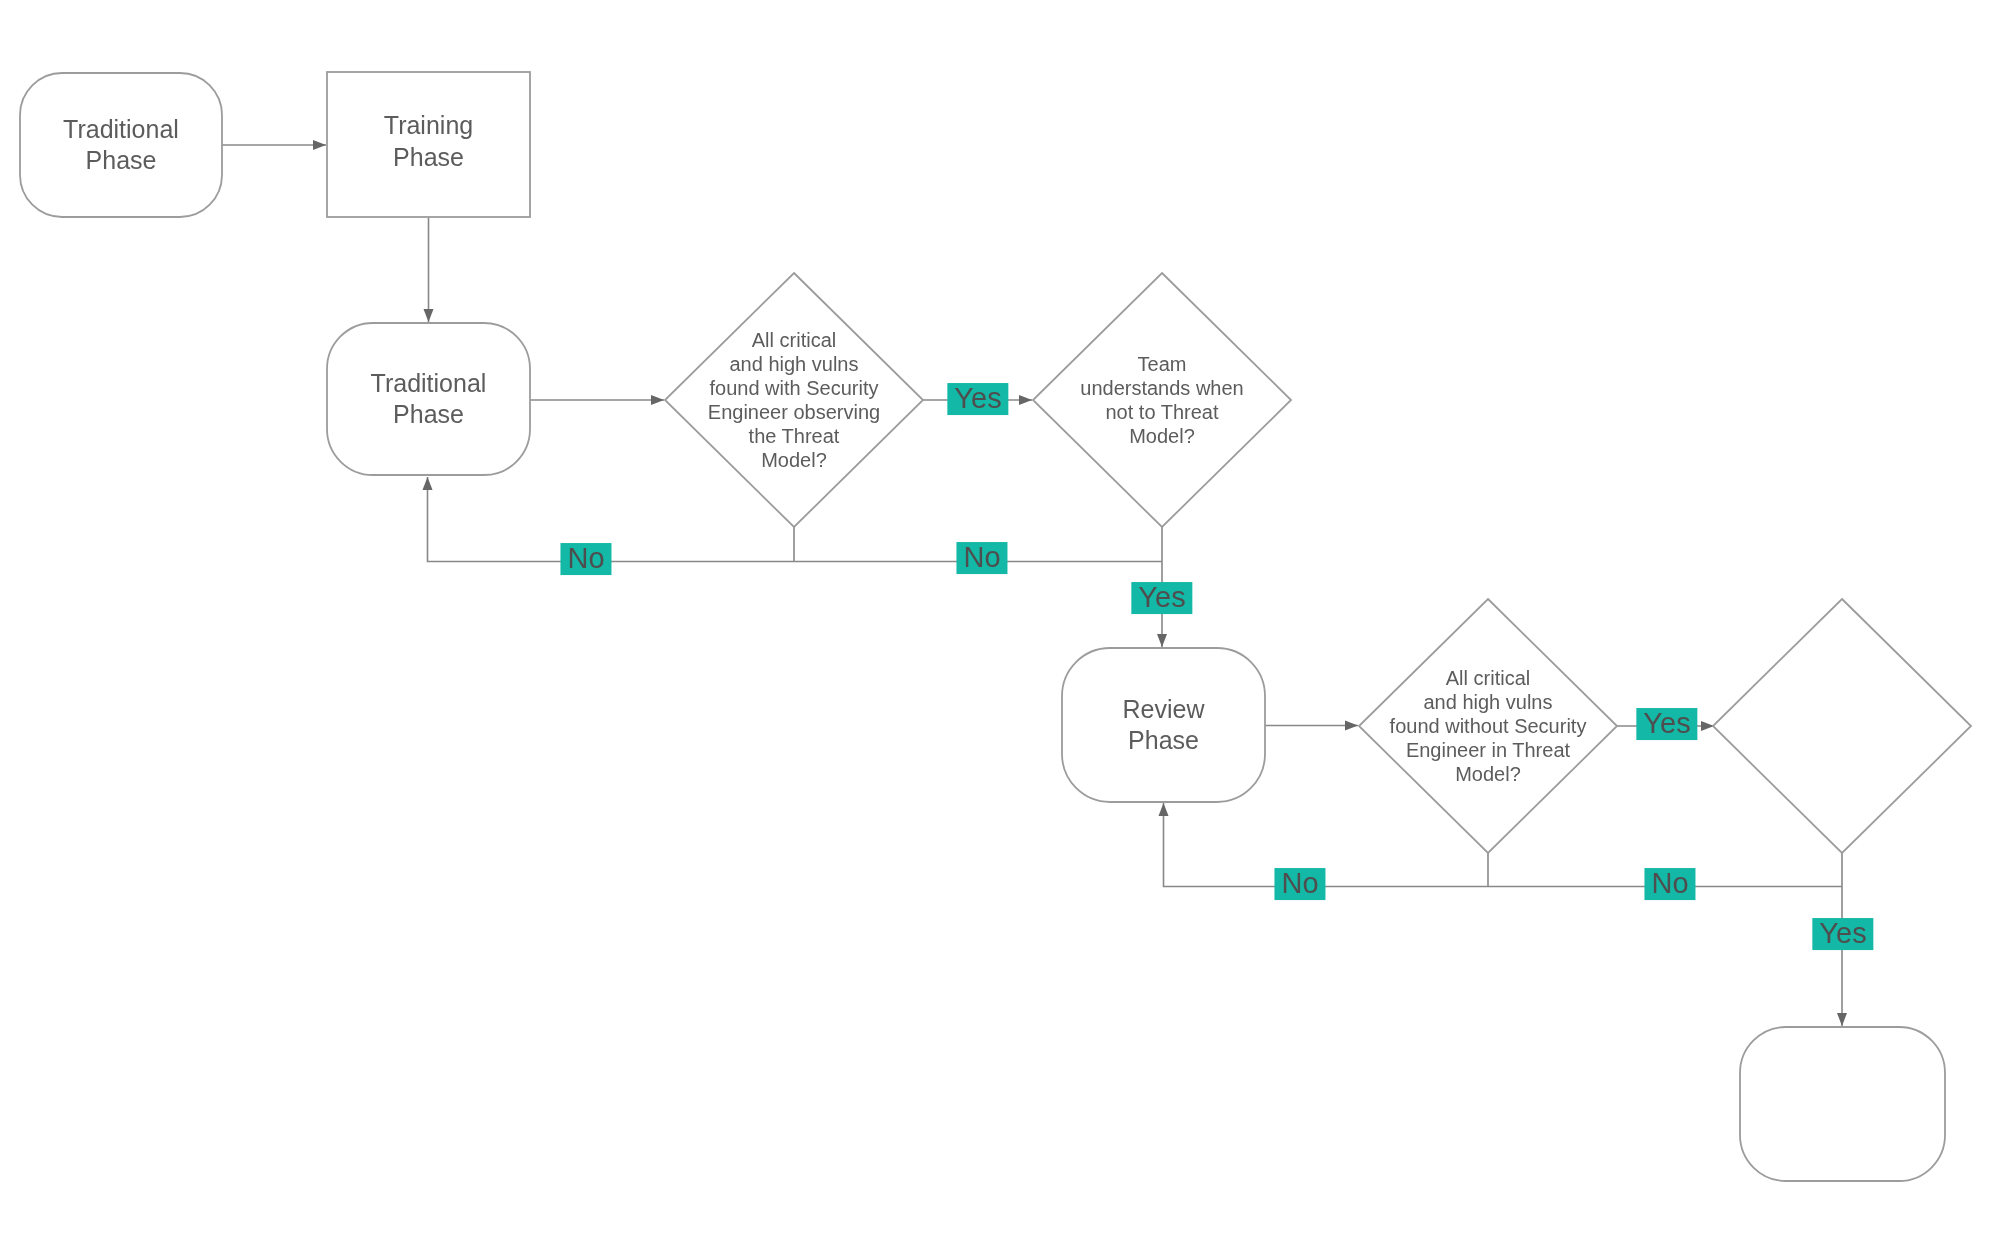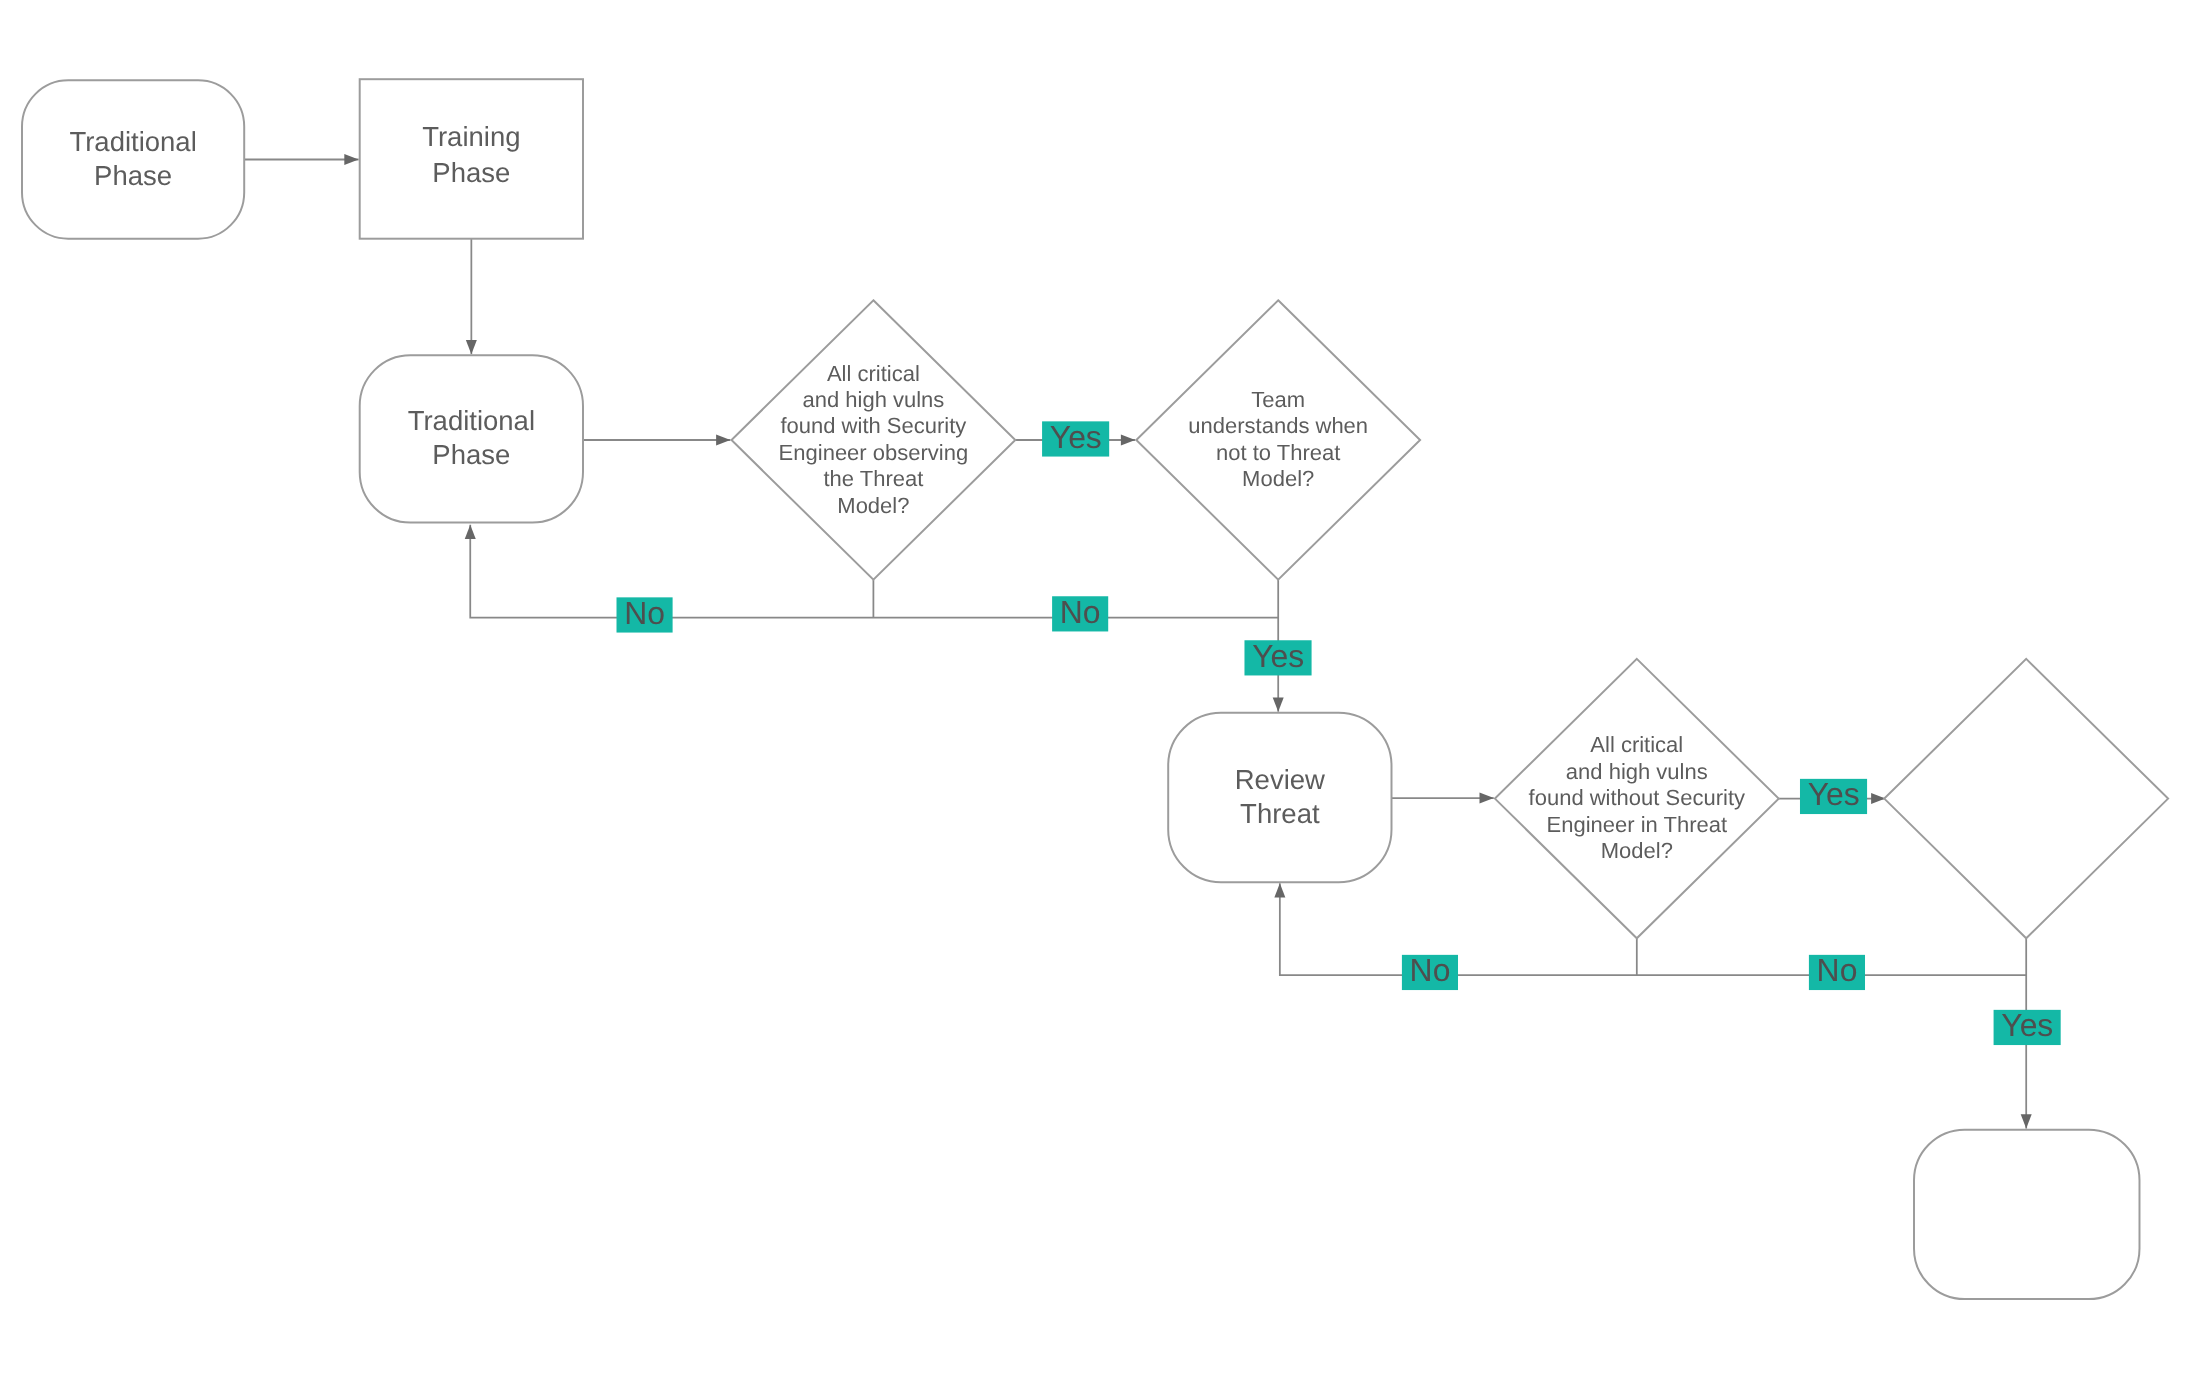--- a/index.html
+++ b/index.html
@@ -104,21 +104,21 @@
 and high vulns
 found with Security
 Engineer observing
 the Threat
 Model?</div>
   <div class="node-label diamond-label" style="left:1042px; top:350px; width:240px; height:100px;">Team
 understands when
 not to Threat
 Model?</div>
   <div class="node-label phase-label" style="left:1062px; top:648px; width:203px; height:154px;">Review
-Threat</div>
+Phase</div>
   <div class="node-label diamond-label" style="left:1363px; top:664px; width:250px; height:124px;">All critical
 and high vulns
 found without Security
 Engineer in Threat
 Model?</div>
 
   <div class="edge-label" style="left:978px; top:399px;">Yes</div>
   <div class="edge-label" style="left:586px; top:559px;">No</div>
   <div class="edge-label" style="left:982px; top:558px;">No</div>
   <div class="edge-label" style="left:1162px; top:598px;">Yes</div>

